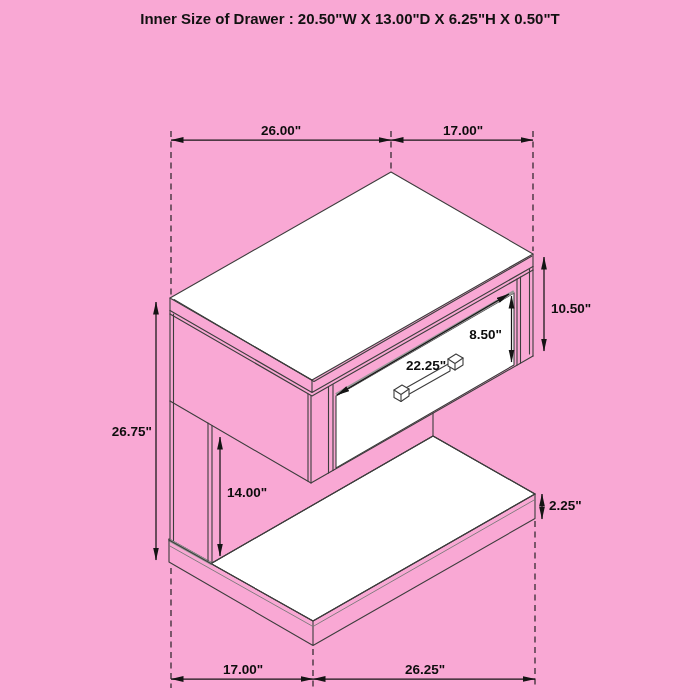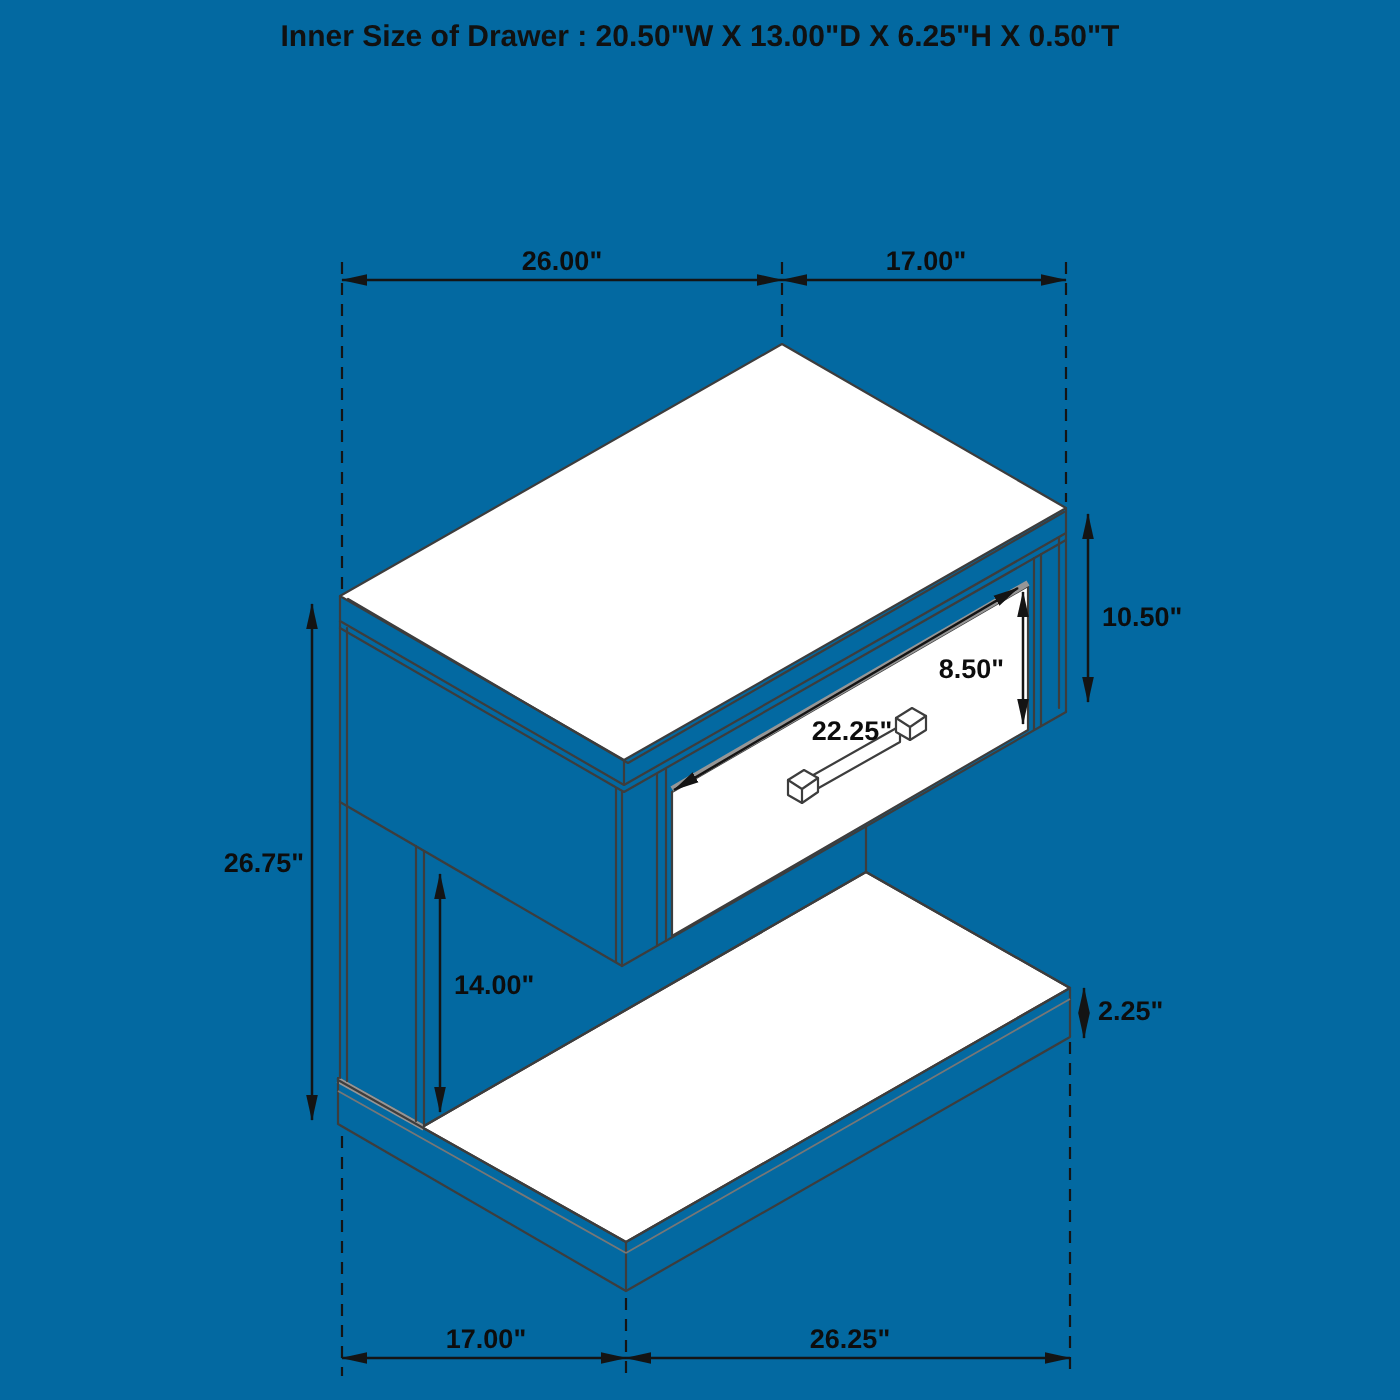--- a/index.html
+++ b/index.html
@@ -1,16 +1,16 @@
 <!DOCTYPE html>
 <html><head>
 <meta charset="utf-8">
 <style>
   html,body{margin:0;padding:0;background:#fff;}
-  .stage{position:relative;width:700px;height:700px;background:#0369a1;overflow:hidden;
+  .stage{position:relative;width:700px;height:700px;background:#f9a8d4;overflow:hidden;
          font-family:"Liberation Sans",sans-serif;}
   .title{position:absolute;top:10px;left:0;width:700px;text-align:center;
          font-size:15px;font-weight:700;color:#111;}
   svg{position:absolute;left:0;top:0;}
   .furn{stroke:#3d3d3d;stroke-width:1.1;fill:none;stroke-linecap:round;stroke-linejoin:round;}
   .furn-fill{stroke:#3d3d3d;stroke-width:1.1;fill:#ffffff;stroke-linejoin:round;}
   .seam{stroke:#777;stroke-width:0.9;fill:none;}
   .shadow{stroke:#969696;stroke-width:3;fill:none;stroke-linecap:butt;}
   .dim{stroke:#141414;stroke-width:1.25;fill:none;}
   .ext{stroke:#141414;stroke-width:1.1;fill:none;stroke-dasharray:6 4.5;}

